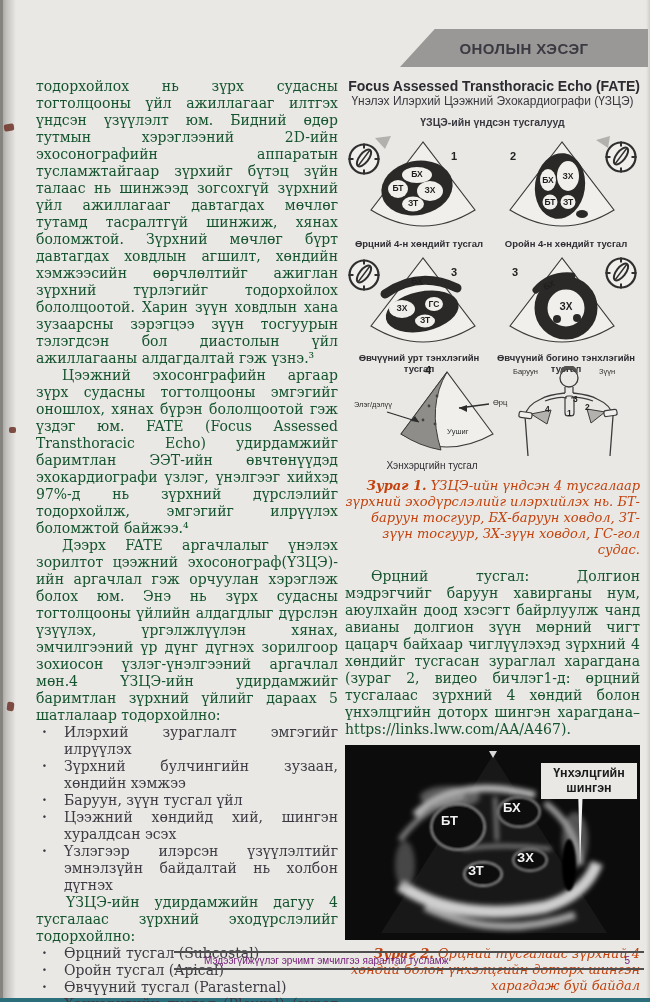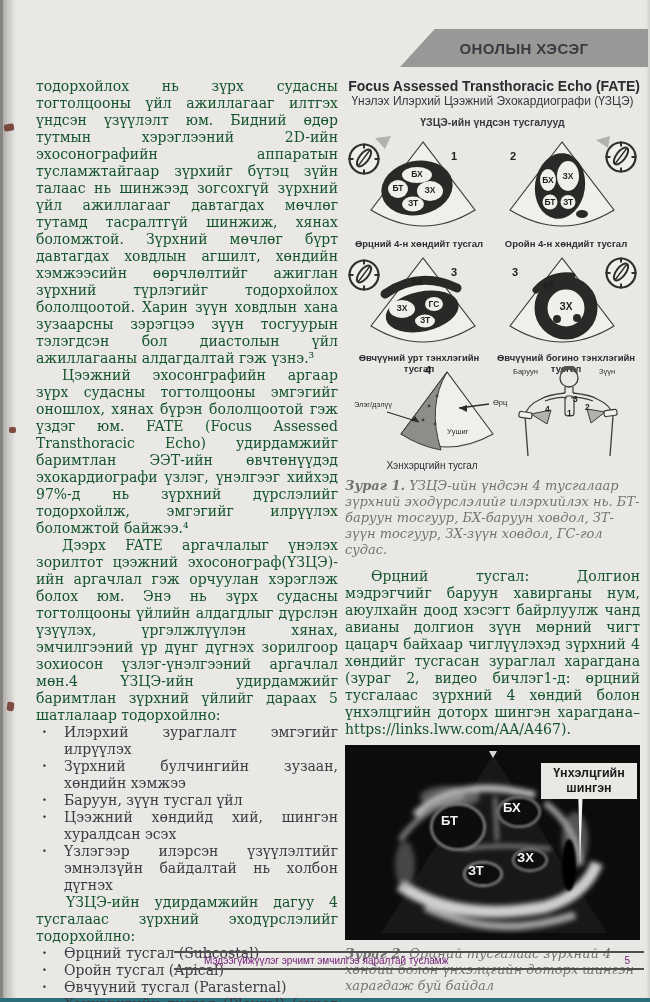--- a/index.html
+++ b/index.html
@@ -48,21 +48,21 @@
   .pcap{position:absolute;font-family:"Liberation Sans",sans-serif;font-weight:bold;
     font-size:9.5px;line-height:11px;text-align:center;color:#2e2d33;}
   .pnum{position:absolute;font-family:"Liberation Sans",sans-serif;font-weight:bold;
     font-size:11px;color:#222;}
   .ch{position:absolute;width:22px;text-align:center;
     font-family:"Liberation Sans",sans-serif;font-weight:bold;font-size:8.5px;
     line-height:10px;color:#1e1e1e;}
   .smlab{position:absolute;font-family:"Liberation Sans",sans-serif;font-size:7.5px;
     line-height:8.5px;color:#2c2c2c;}
   .figcap{font-family:"DejaVu Serif",serif;font-style:italic;font-size:13px;
-    line-height:16px;text-align:left;color:#737373;margin-top:8px;}
+    line-height:16px;text-align:right;color:#c2410c;margin-top:8px;}
   .figcap b{font-style:italic;}
 
   
   .us{position:relative;width:295px;height:195px;background:#0c0c0c;margin-top:7px;}
   .us-ch{position:absolute;color:#f2f2f2;font-family:"Liberation Sans",sans-serif;
     font-weight:bold;font-size:13px;}
   .us-note{position:absolute;right:3px;top:18px;width:90px;background:#e9e8e4;
     color:#1b1b1b;font-family:"Liberation Sans",sans-serif;font-weight:600;
     font-size:12.5px;line-height:15px;text-align:center;padding:3px 3px;}
 

